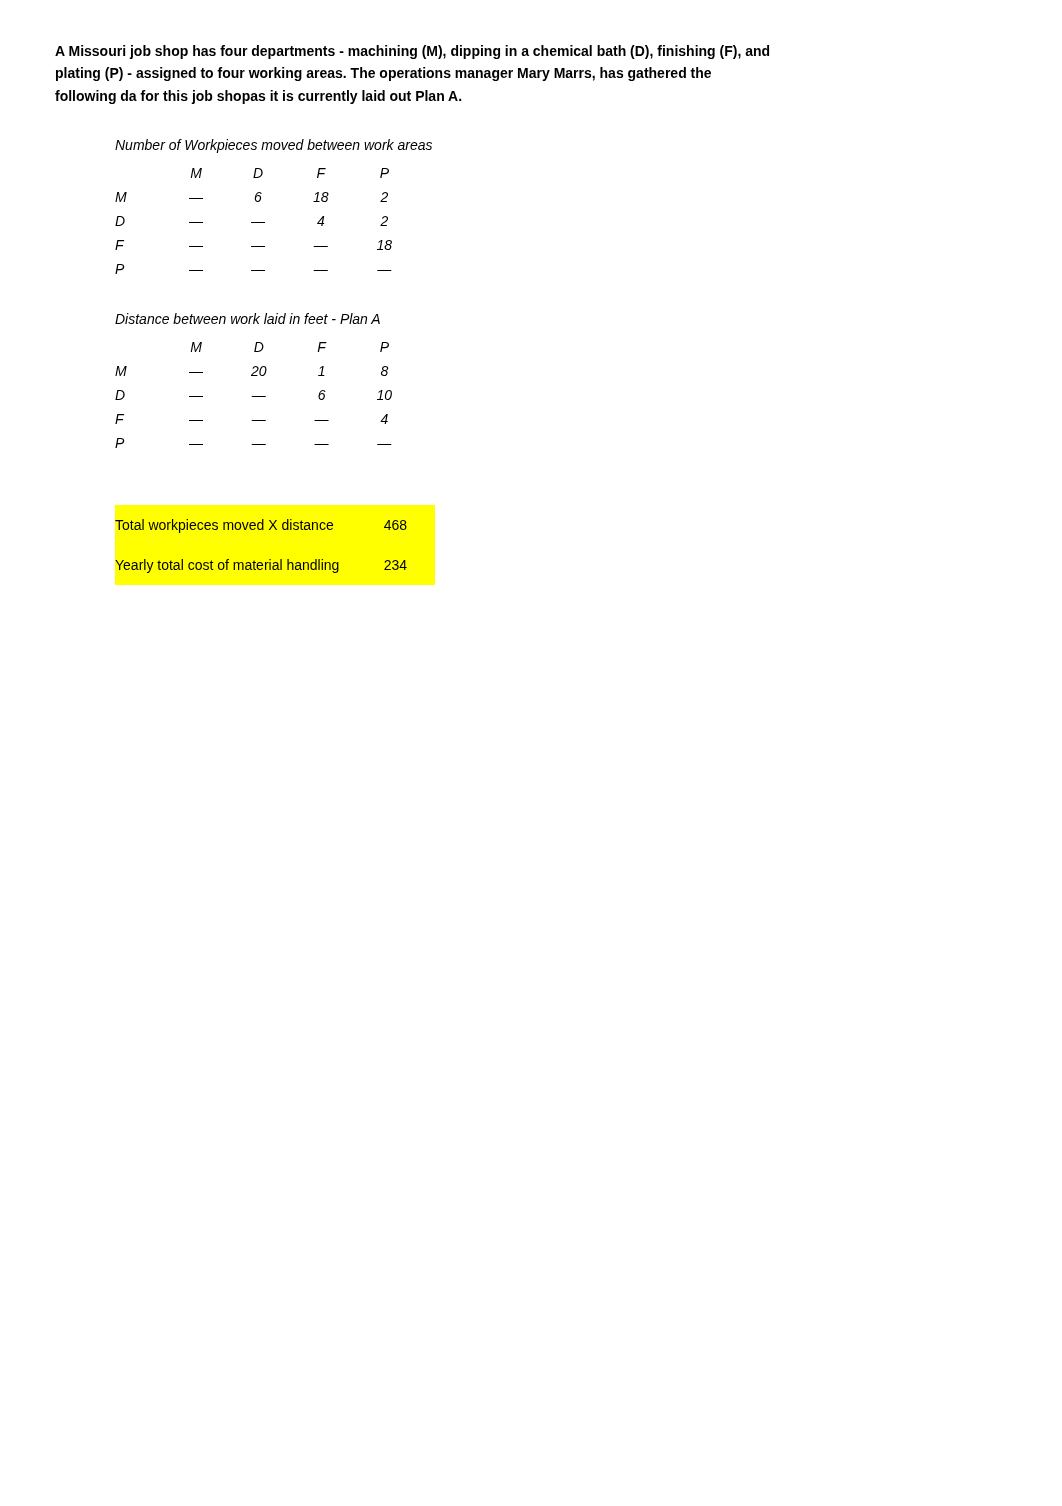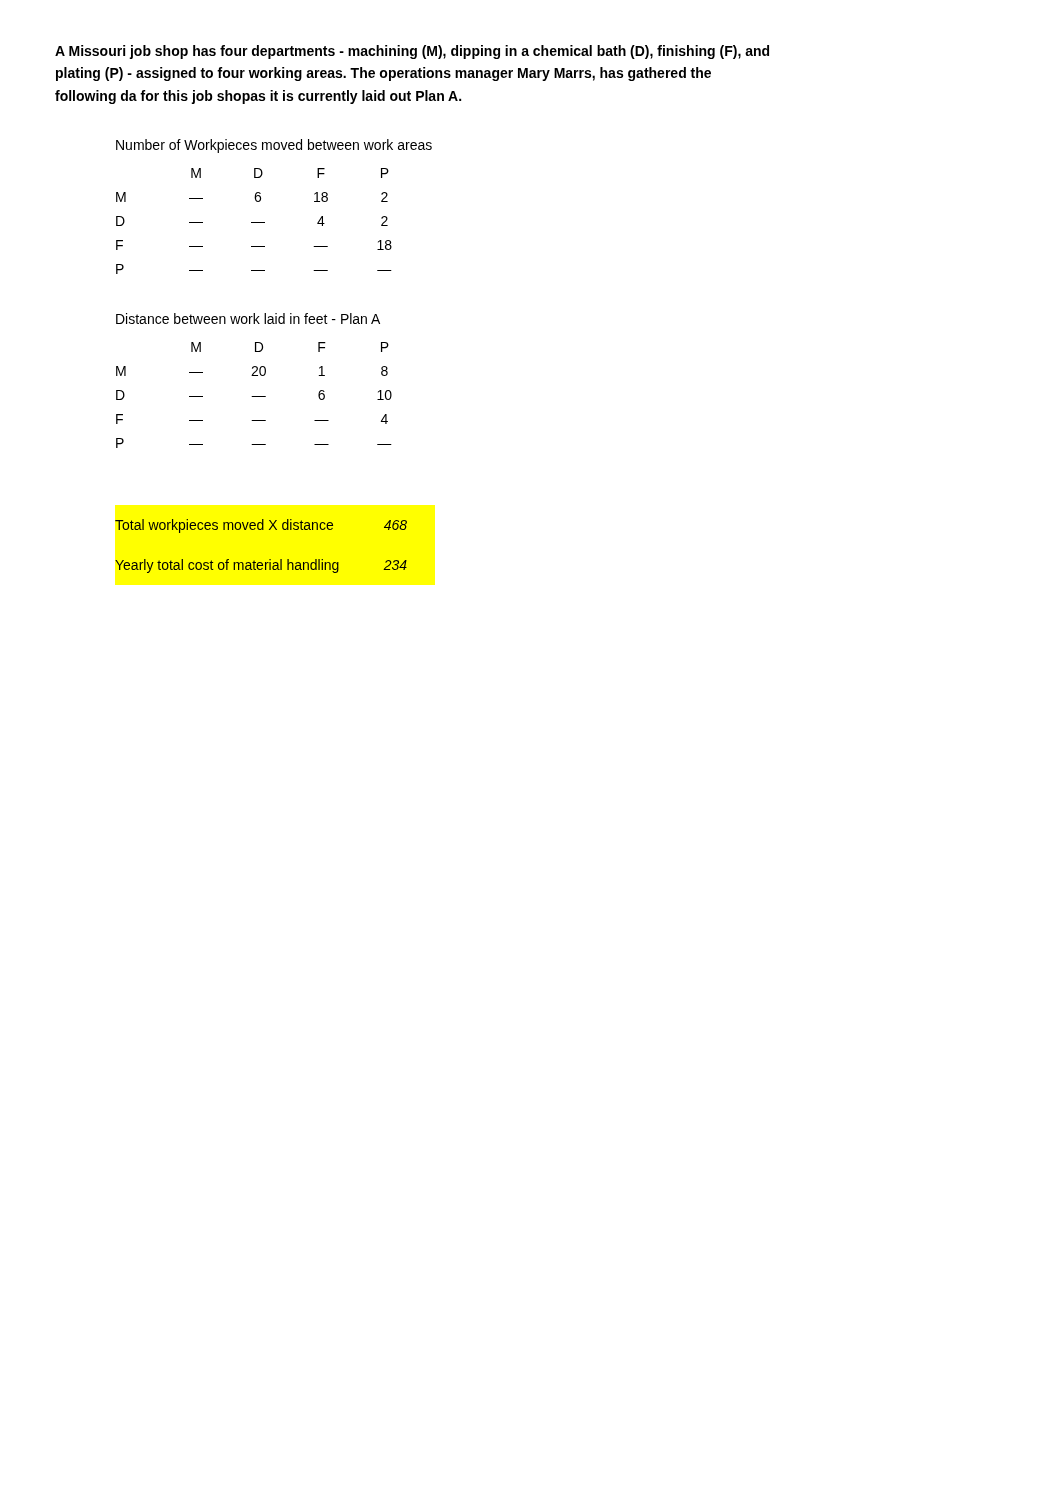--- a/index.html
+++ b/index.html
@@ -21,20 +21,21 @@
     .intro-text {
       font-size: 14px;
       line-height: 1.6;
       margin-bottom: 30px;
       max-width: 720px;
       font-weight: bold;
     }
 
     .section {
       margin-bottom: 30px;
+      font-style: italic;
     }
 
     .table-title {
       font-size: 14px;
       margin-bottom: 8px;
       margin-left: 60px;
     }
 
     table {
       border-collapse: collapse;
@@ -79,21 +80,20 @@
       margin-left: 20px;
     }
 
     .highlight-value {
       background-color: #ffff00;
       font-weight: normal;
       color: #000;
       text-align: center;
       min-width: 80px;
       vertical-align: middle;
-      font-style: italic;
     }
 
     .highlight-row {
       background-color: #ffff00;
     }
   </style>
 </head>
 <body>
 
 

